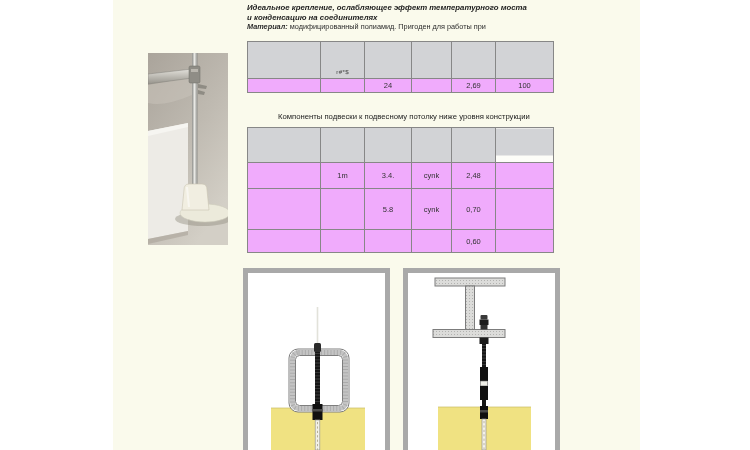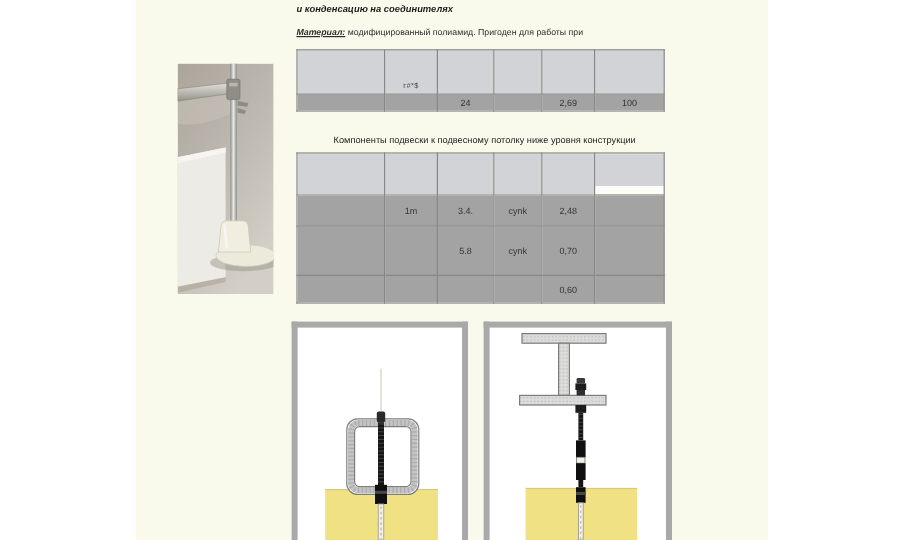--- a/index.html
+++ b/index.html
@@ -15,33 +15,33 @@
 
   
   .intro-title{
     position:absolute;left:247px;top:3px;width:315px;
     font-size:7.8px;line-height:9.5px;font-weight:bold;font-style:italic;color:#1b1b1b;
   }
   .material-note{
     position:absolute;left:247px;top:23px;width:315px;
     font-size:7.3px;line-height:8.8px;color:#2c2c2c;
   }
-  .material-note .lbl{font-weight:bold;font-style:italic;text-decoration:underline;}
+  .material-note .lbl{font-weight:bold;font-style:italic;}
 
   
   table.spec{position:absolute;left:247px;top:41px;border-collapse:collapse;table-layout:fixed;width:306px;}
   table.comp{position:absolute;left:247px;top:127px;border-collapse:collapse;table-layout:fixed;width:306px;}
   table.spec td,table.spec th,table.comp td,table.comp th{
     border:1px solid #878787;padding:0;margin:0;
     font-size:7.5px;font-weight:normal;color:#333;text-align:center;vertical-align:middle;
     overflow:hidden;
   }
   .hdr{background:#d2d3d6;}
   .hdr-split{background:linear-gradient(to bottom,#d2d3d6 0,#d2d3d6 78%,#fdfdf8 78%,#fdfdf8 100%);}
-  .bodyc{background:#a3a3a3;}
+  .bodyc{background:#f0abfc;}
   .note-cell{vertical-align:bottom !important;font-size:6.2px !important;color:#454545 !important;padding-bottom:3px !important;letter-spacing:.3px;}
   .t2-title{
     position:absolute;left:251px;top:112px;width:315px;
     font-size:7.7px;color:#222;padding-left:27px;
   }
 
   
   .panel{position:absolute;top:268px;height:182px;background:#ffffff;
     border:5px solid #a9a9a9;border-bottom:none;box-sizing:border-box;}
   .panel-left{left:243px;width:147px;}
@@ -90,20 +90,21 @@
 
       <ellipse cx="55" cy="166" rx="28" ry="7" fill="#938d81" opacity="0.45"></ellipse>
       <ellipse cx="57" cy="160" rx="25" ry="9" fill="#eceadb" stroke="#cfccbc" stroke-width="0.6"></ellipse>
 
       <path d="M36,137 Q36,131 41,131 L54,131 Q59,131 59,137 L61,157 L34,157 Z" fill="#f1eee1" stroke="#c9c5b2" stroke-width="0.6"></path>
       <path d="M39,134 L41,154" stroke="#ffffff" stroke-width="2" opacity="0.5"></path>
     </svg>
   </div>
 
   <div class="intro-title">
+    <div>Идеальное крепление, ослабляющее эффект температурного моста</div>
     <div>и конденсацию на соединителях</div>
   </div>
   <div class="material-note">
     <div><span class="lbl">Материал:</span><span> модифицированный полиамид. Пригоден для работы при</span></div>
   </div>
 
   <table class="spec">
     <colgroup>
       <col style="width:73px">
         <col style="width:44px">

